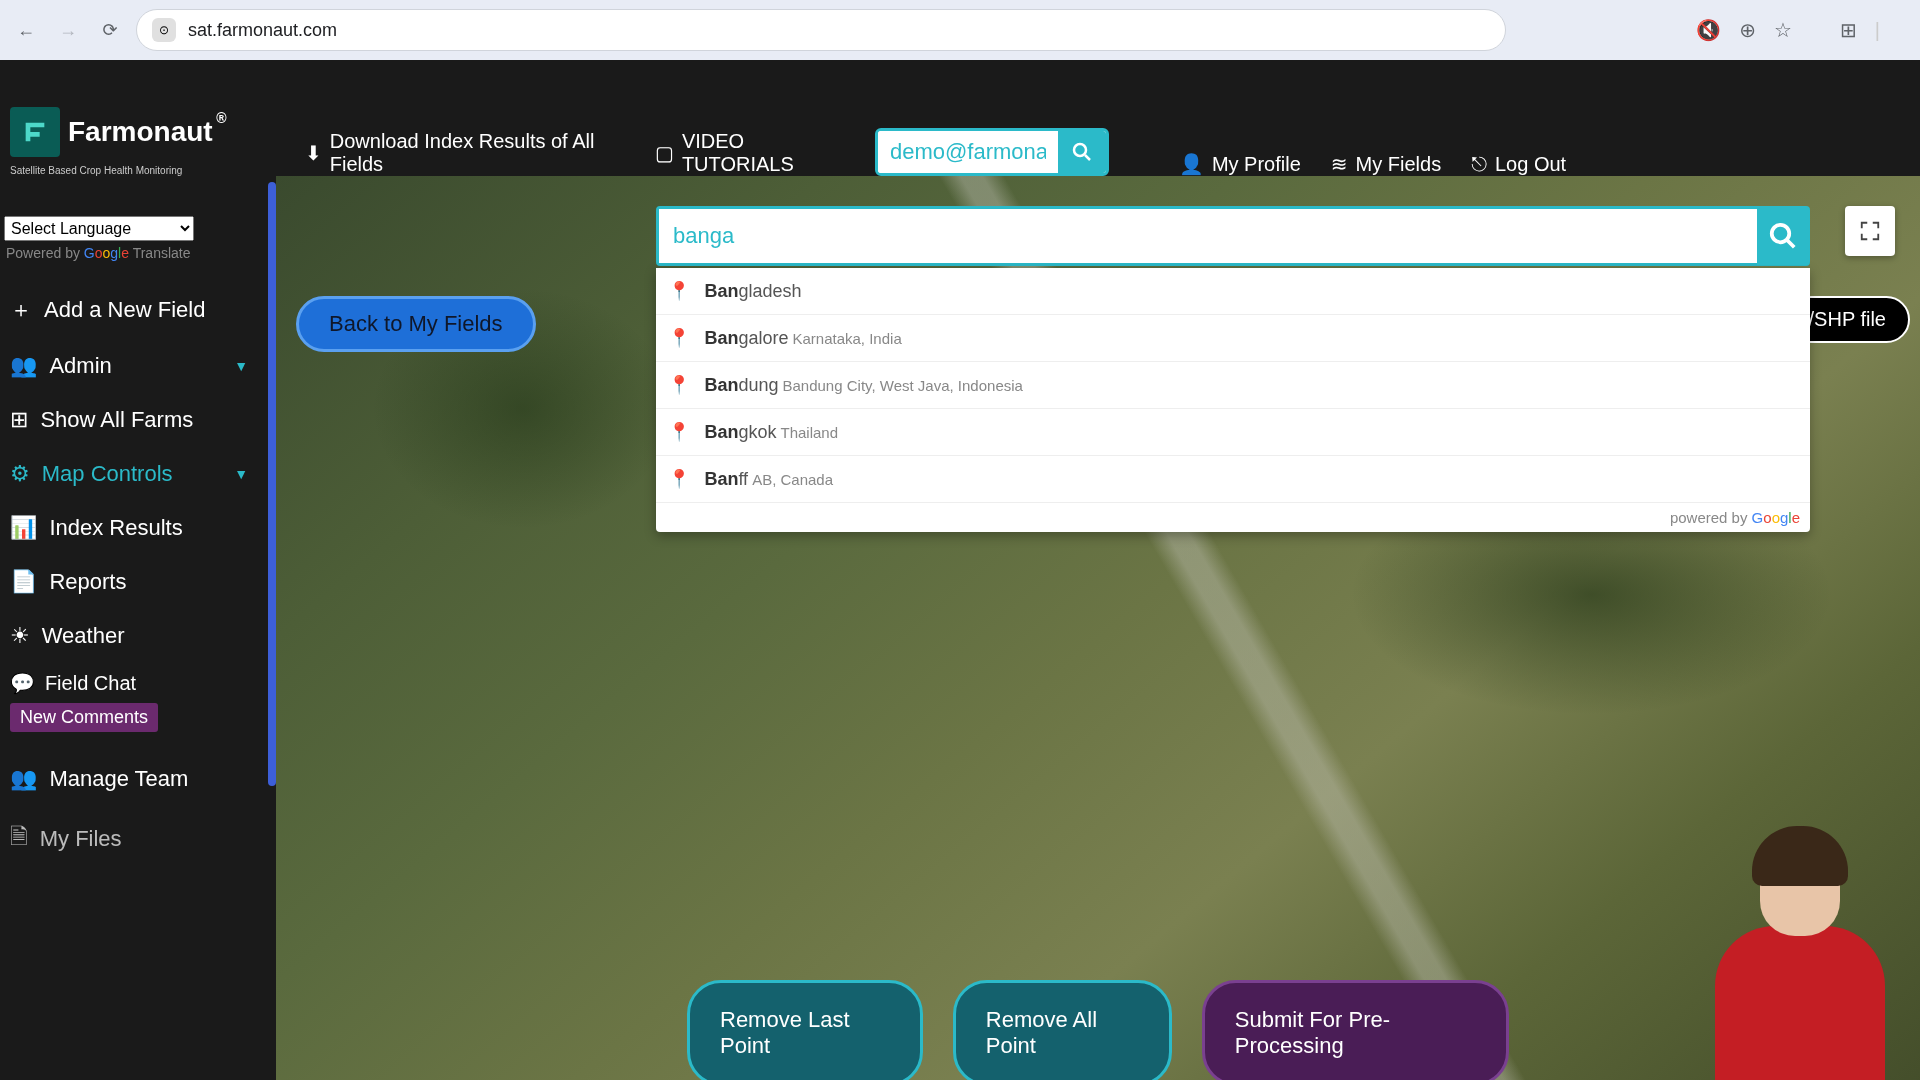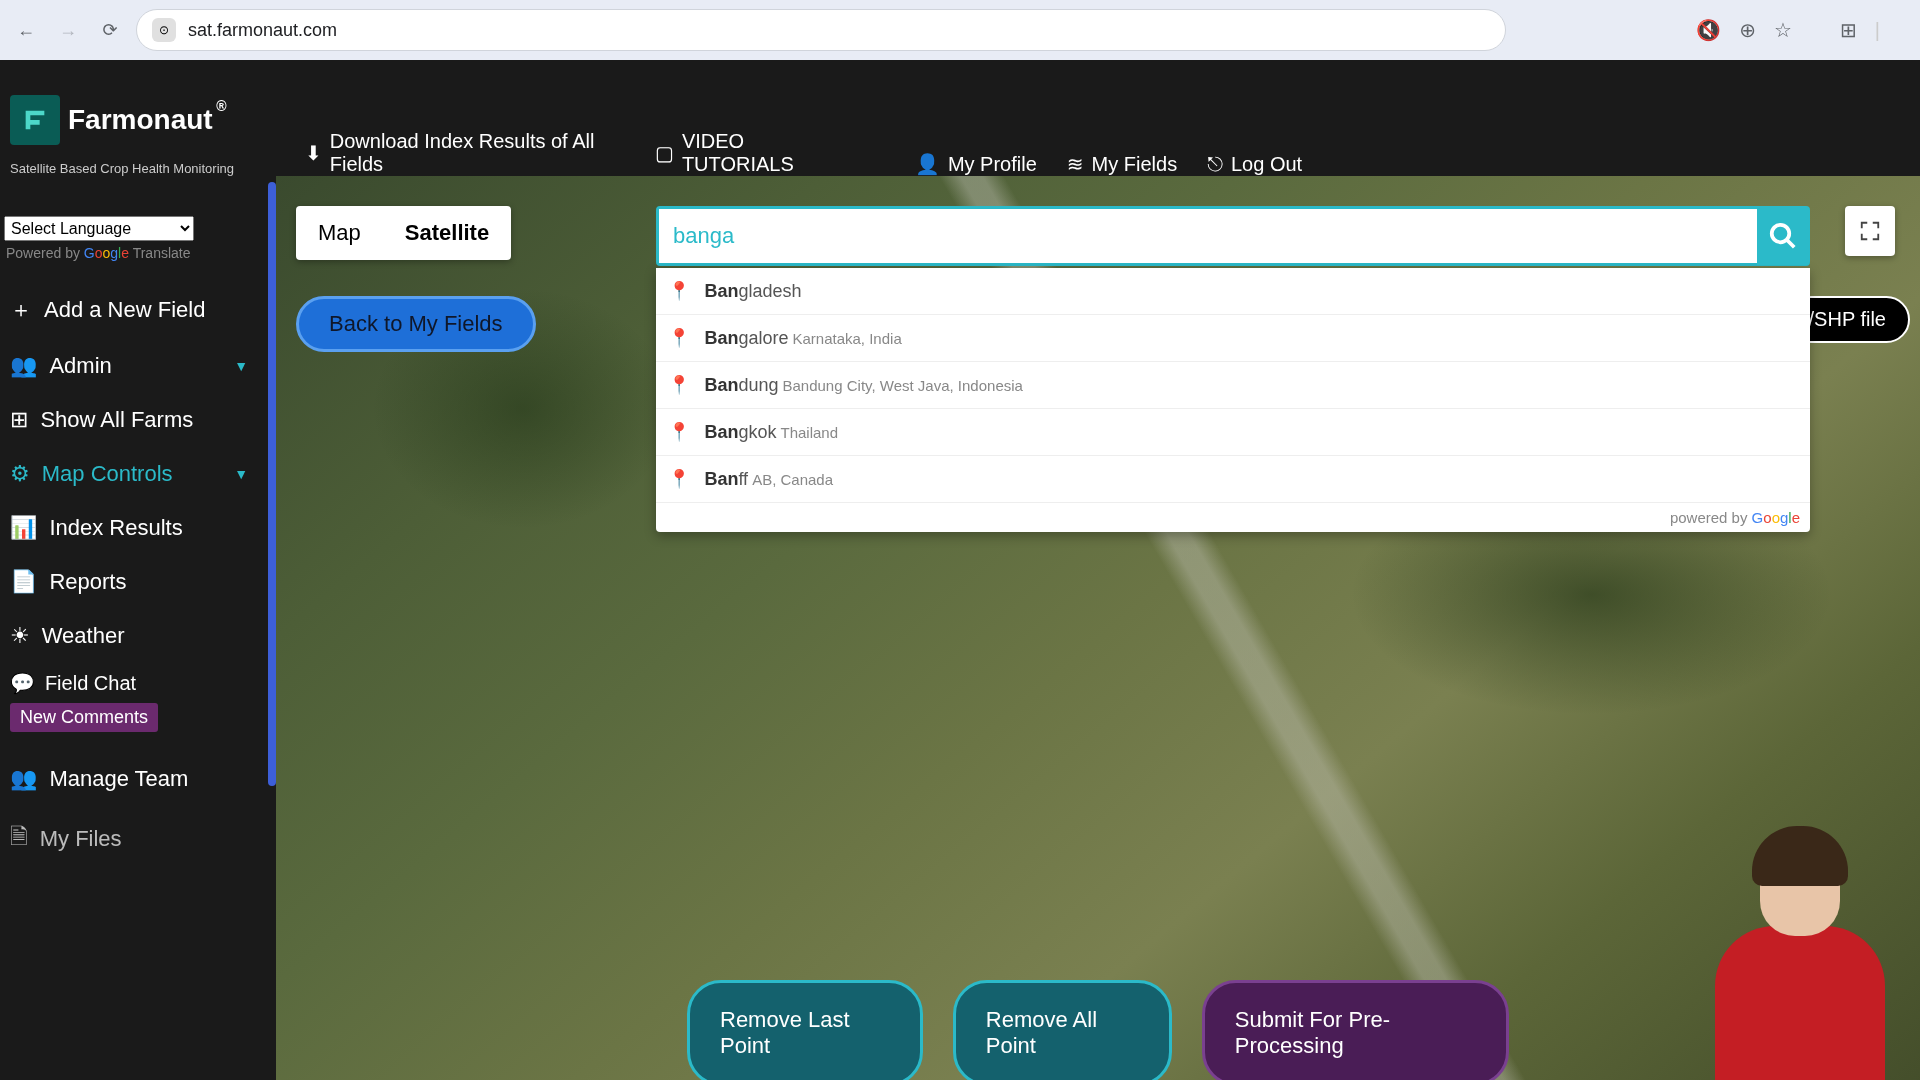--- a/index.html
+++ b/index.html
@@ -13,21 +13,21 @@
 .url-text { font-size: 18px; color: #202124; }
 .browser-right { display: flex; gap: 18px; margin-left: auto; align-items: center; color: #5f6368; font-size: 20px; padding-right: 30px; }
 
 
 .header { height: 116px; background: #1a1a1a; display: flex; align-items: flex-end; color: #fff; padding: 0 10px; }
 .logo-box { display: flex; flex-direction: column; width: 280px; }
 .logo-row { display: flex; align-items: center; gap: 8px; }
 .logo-mark { width: 50px; height: 50px; background: #0a5c55; border-radius: 4px; display:flex; align-items:center; justify-content:center; }
 .logo-text { font-size: 28px; font-weight: bold; position: relative; }
 .logo-text sup { font-size: 14px; position: absolute; top: -6px; right: -14px; }
-.logo-sub { font-size: 13px; color: #ccc; margin-top: 16px; }
+.logo-sub { font-size: 10px; color: #ccc; margin-top: 8px; }
 .header-item { display: flex; align-items: center; font-size: 20px; padding: 0 15px; gap: 8px; }
 .header-item.wide { width: 350px; }
 .header-item.med { width: 220px; }
 .email-box { display: flex; align-items: center; background: #fff; border: 3px solid #2bbac9; border-radius: 6px; height: 48px; overflow: hidden; }
 .email-box input { border: none; outline: none; padding: 0 12px; font-size: 22px; color: #2bbac9; width: 180px; height: 100%; }
 .email-search { width: 48px; height: 44px; background: #2bbac9; display: flex; align-items: center; justify-content: center; }
 
 
 .main { display: flex; height: 930px; }
 .sidebar { width: 276px; background: #1a1a1a; color: #fff; padding-top: 10px; position: relative; }
@@ -122,20 +122,31 @@
     <div class="logo-sub">Satellite Based Crop Health Monitoring</div>
   </div>
   <div class="header-item wide">
     <span>⬇</span>
     <span>Download Index Results of All Fields</span>
   </div>
   <div class="header-item med">
     <span>▢</span>
     <span>VIDEO TUTORIALS</span>
   </div>
+  <div class="header-item">
+    <div class="email-box">
+      <input value="demo@farmona" style="">
+      <div class="email-search">
+        <svg width="24" height="24" viewBox="0 0 24 24">
+            <circle cx="10" cy="10" r="6" fill="none" stroke="#fff" stroke-width="2.5"></circle>
+            <line x1="15" y1="15" x2="20" y2="20" stroke="#fff" stroke-width="2.5"></line>
+          </svg>
+      </div>
+    </div>
+  </div>
   <div class="header-item" style="margin-left:40px">
     <span>👤</span>
     <span>My Profile</span>
   </div>
   <div class="header-item">
     <span>≋</span>
     <span>My Fields</span>
   </div>
   <div class="header-item">
     <span>⎋</span>
@@ -193,24 +204,20 @@
       <span>👥</span>
       <span>Manage Team</span>
     </div>
     <div class="sidebar-item" style="opacity:.7">
       <span>🗎</span>
       <span>My Files</span>
     </div>
   </div>
 
   <div class="map-area">
-    <div class="map-tabs">
-      <div class="map-tab">Map</div>
-      <div class="map-tab active">Satellite</div>
-    </div>
 
     <div class="back-btn">Back to My Fields</div>
     <div class="kml-btn">KML/SHP file</div>
     <div class="fullscreen-btn">
       <svg width="22" height="22" viewBox="0 0 24 24">
           <path fill="none" stroke="#444" stroke-width="2" d="M3 9V3h6 M21 9V3h-6 M3 15v6h6 M21 15v6h-6"></path>
         </svg>
     </div>
 
     <div class="search-wrap">

